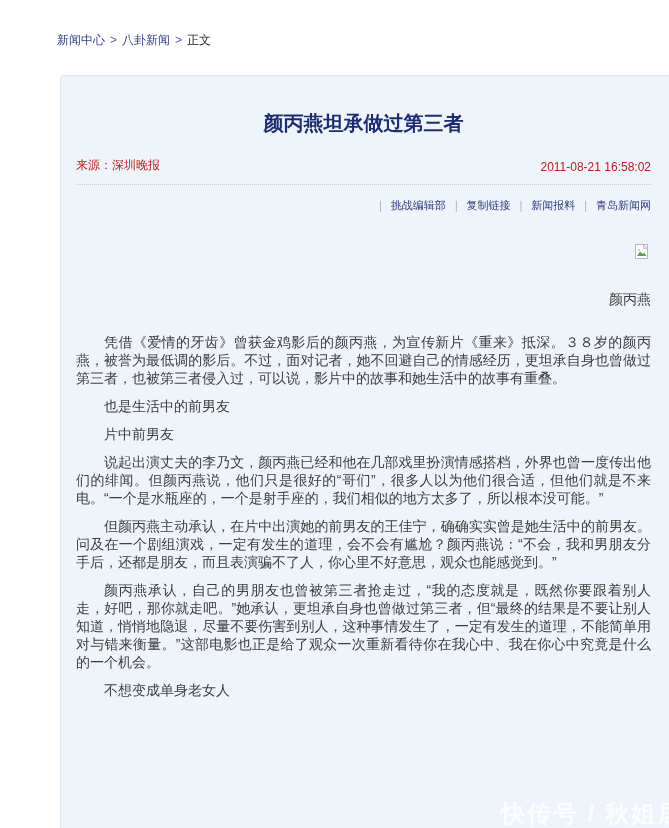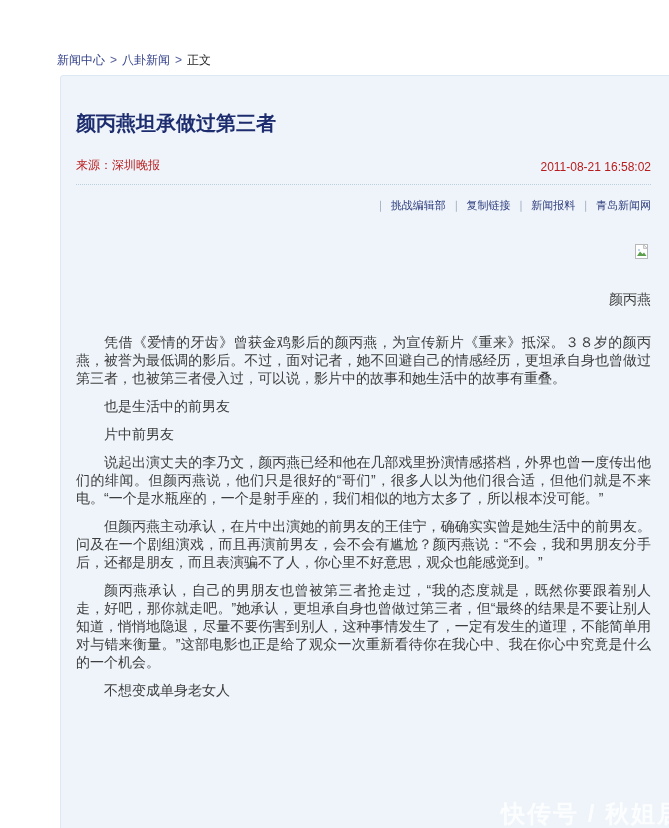--- a/index.html
+++ b/index.html
@@ -5,41 +5,42 @@
   html, body { margin:0; padding:0; }
   body {
     width:669px; height:828px;
     position:relative; overflow:hidden;
     background:#ffffff;
     font-family:"Liberation Sans", sans-serif;
   }
 
   
   .breadcrumb {
-    position:absolute; top:52px; left:57px;
+    position:absolute; top:32px; left:57px;
     font-size:12px; color:#33418a;
   }
   .breadcrumb a { color:#33418a; text-decoration:none; cursor:pointer; }
   .breadcrumb .sep { color:#55609a; margin:0 5px; }
   .breadcrumb .current { color:#222222; }
 
   
   .panel {
     position:absolute; left:60px; top:75px;
     width:622px; height:800px;
     background:#eef4fa;
     border:1px solid #dce8f2;
     border-radius:3px;
     box-sizing:border-box;
     padding-left:15px;
   }
   .inner { width:575px; }
 
   .title {
     margin:34px 0 0 0;
+    text-align:center;
     font-size:20px; font-weight:bold;
     color:#1c2c6e;
     font-family:Liberation Mono, monospace;
   }
 
   .meta {
     display:flex; justify-content:space-between; align-items:flex-end;
     margin-top:20px; padding-bottom:10px;
     font-size:12px; color:#b91c1c;
     border-bottom:1px dotted #bccfdd;
@@ -104,21 +105,21 @@
         </svg>
       </span>
       <div class="caption">颜丙燕</div>
     </div>
 
     <div class="article">
       <p>凭借《爱情的牙齿》曾获金鸡影后的颜丙燕，为宣传新片《重来》抵深。３８岁的颜丙燕，被誉为最低调的影后。不过，面对记者，她不回避自己的情感经历，更坦承自身也曾做过第三者，也被第三者侵入过，可以说，影片中的故事和她生活中的故事有重叠。</p>
       <p>也是生活中的前男友</p>
       <p>片中前男友</p>
       <p>说起出演丈夫的李乃文，颜丙燕已经和他在几部戏里扮演情感搭档，外界也曾一度传出他们的绯闻。但颜丙燕说，他们只是很好的“哥们”，很多人以为他们很合适，但他们就是不来电。“一个是水瓶座的，一个是射手座的，我们相似的地方太多了，所以根本没可能。”</p>
-      <p>但颜丙燕主动承认，在片中出演她的前男友的王佳宁，确确实实曾是她生活中的前男友。问及在一个剧组演戏，而且再演前男友，会不会有尴尬？颜丙燕说：“不会，我和男朋友分手后，还都是朋友，而且表演骗不了人，你心里不好意思，观众也能感觉到。”</p>
+      <p>但颜丙燕主动承认，在片中出演她的前男友的王佳宁，确确实实曾是她生活中的前男友。问及在一个剧组演戏，一定有发生的道理，会不会有尴尬？颜丙燕说：“不会，我和男朋友分手后，还都是朋友，而且表演骗不了人，你心里不好意思，观众也能感觉到。”</p>
       <p>颜丙燕承认，自己的男朋友也曾被第三者抢走过，“我的态度就是，既然你要跟着别人走，好吧，那你就走吧。”她承认，更坦承自身也曾做过第三者，但“最终的结果是不要让别人知道，悄悄地隐退，尽量不要伤害到别人，这种事情发生了，一定有发生的道理，不能简单用对与错来衡量。”这部电影也正是给了观众一次重新看待你在我心中、我在你心中究竟是什么的一个机会。</p>
       <p>不想变成单身老女人</p>
     </div>
 
   </div>
 </div>
 
 <div class="watermark">快传号 / 秋姐居</div>
 
 </body></html>

